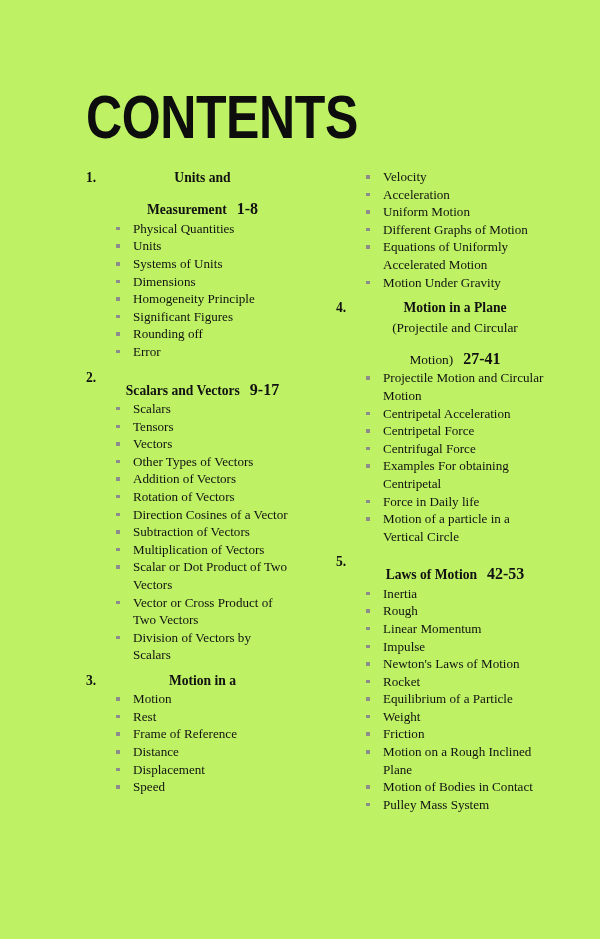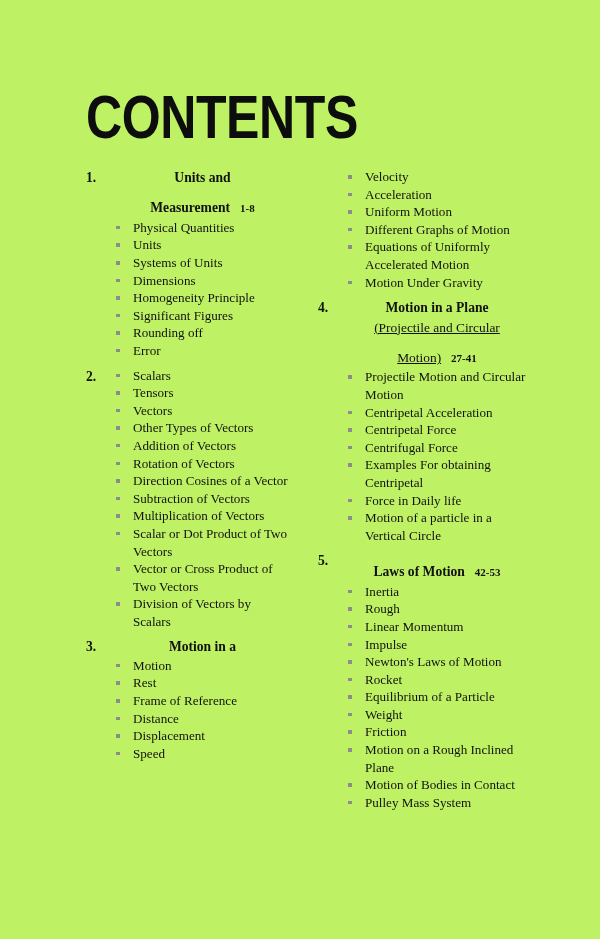--- a/index.html
+++ b/index.html
@@ -43,21 +43,21 @@
     position: absolute;
     left: 0;
     top: 168px;
     width: 600px;
   }
   .col {
     position: absolute;
     top: 0;
   }
   .col-left  { left: 86px;  width: 205px; }
-  .col-right { left: 318px; width: 210px; }
+  .col-right { left: 336px; width: 210px; }
 
   
   .chapter {
     margin-bottom: 7px;
   }
   .chap-head {
     position: relative;
     padding-left: 28px;
     font-weight: 700;
     font-size: 13.6px;
@@ -77,25 +77,24 @@
     justify-content: center;
     white-space: nowrap;
   }
   .chap-title-text {
     font-weight: 700;
   }
   .chap-sub {
     font-weight: 400;
     font-size: 13.4px;
     line-height: 19.4px;
-    text-decoration: underline;
   }
   .chap-pages {
     font-weight: 700;
-    font-size: 11px;
+    font-size: 16px;
     padding-left: 10px;
     margin-top: 12px;
   }
 
   
   ul.topics {
     list-style: none;
     margin: 0;
     padding: 0 0 0 28px;
   }
@@ -144,20 +143,24 @@
             <li><span class="bullet"></span><span>Dimensions</span></li>
             <li><span class="bullet"></span><span>Homogeneity Principle</span></li>
             <li><span class="bullet"></span><span>Significant Figures</span></li>
             <li><span class="bullet"></span><span>Rounding off</span></li>
             <li><span class="bullet"></span><span>Error</span></li>
           </ul>
         </div>
         <div class="chapter">
           <div class="chap-head">
             <span class="chap-num">2.</span>
+            <div class="chap-line">
+              <span class="chap-title-text">Scalars and Vectors</span>
+              <span class="chap-pages">9-17</span>
+            </div>
           </div>
           <ul class="topics">
             <li><span class="bullet"></span><span>Scalars</span></li>
             <li><span class="bullet"></span><span>Tensors</span></li>
             <li><span class="bullet"></span><span>Vectors</span></li>
             <li><span class="bullet"></span><span>Other Types of Vectors</span></li>
             <li><span class="bullet"></span><span>Addition of Vectors</span></li>
             <li><span class="bullet"></span><span>Rotation of Vectors</span></li>
             <li><span class="bullet"></span><span>Direction Cosines of a Vector</span></li>
             <li><span class="bullet"></span><span>Subtraction of Vectors</span></li>

